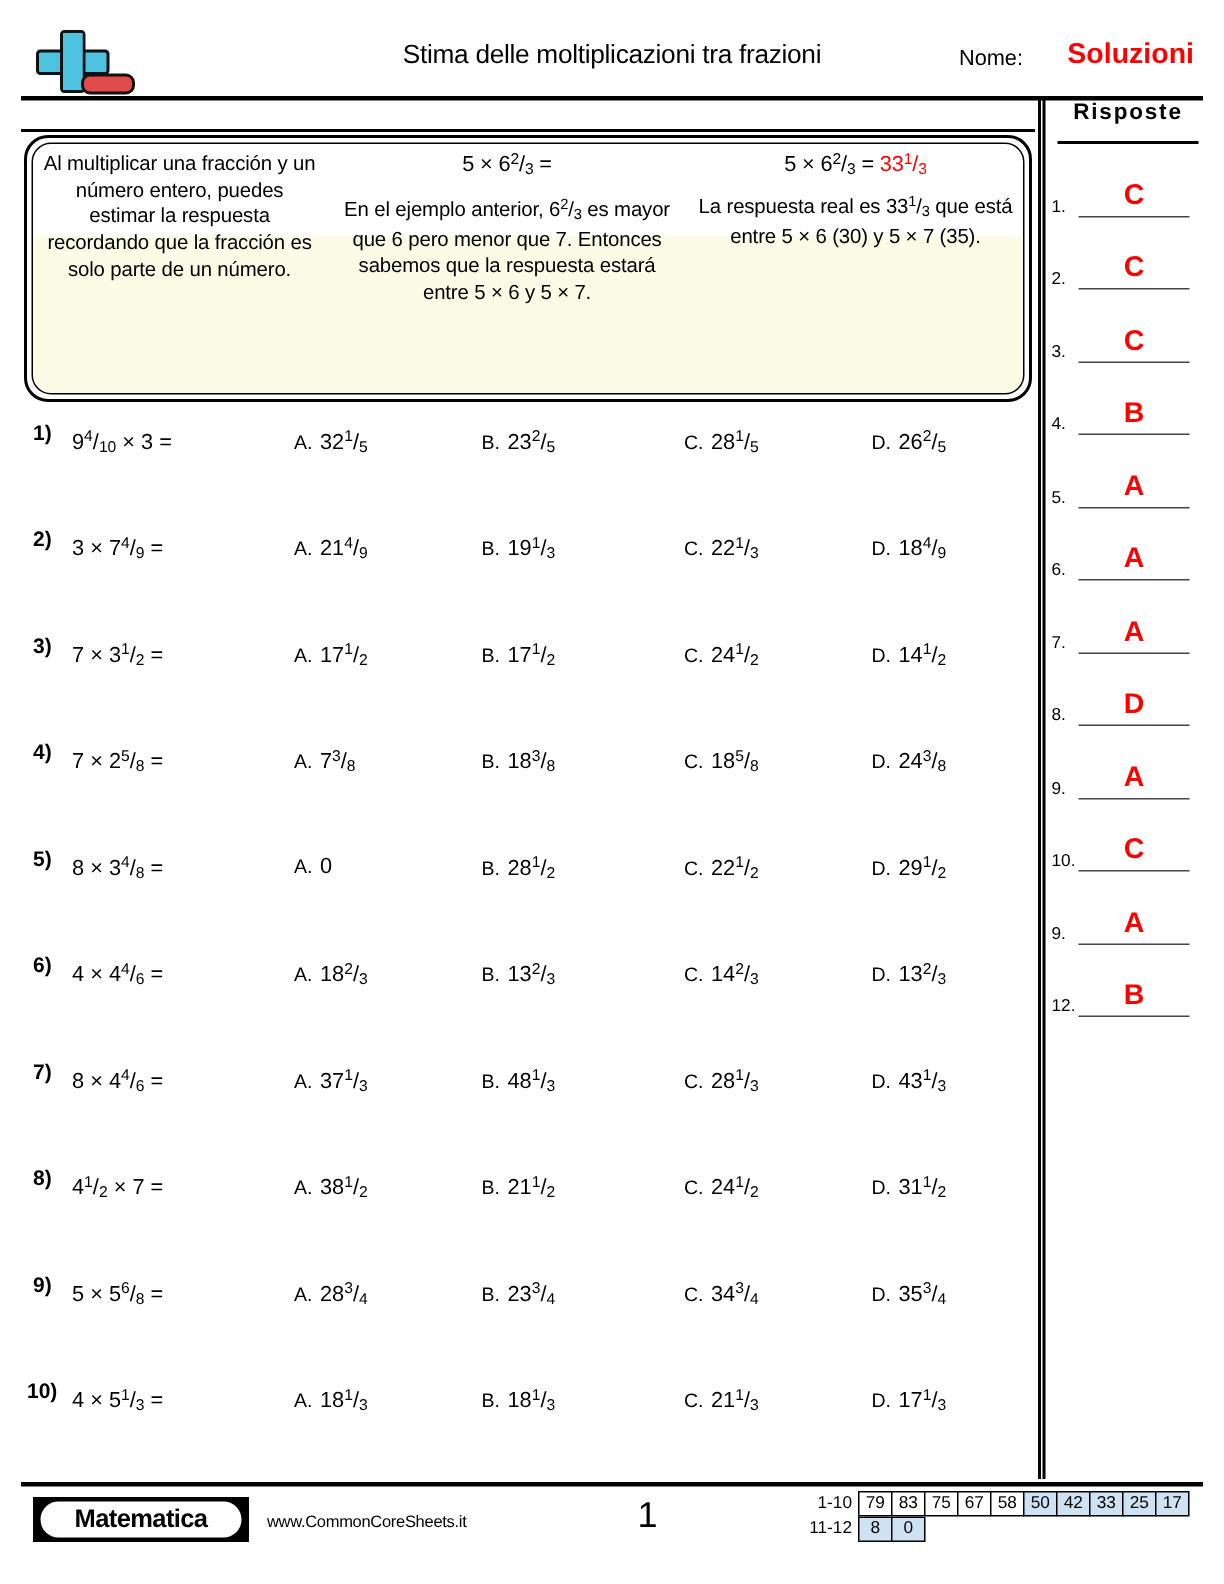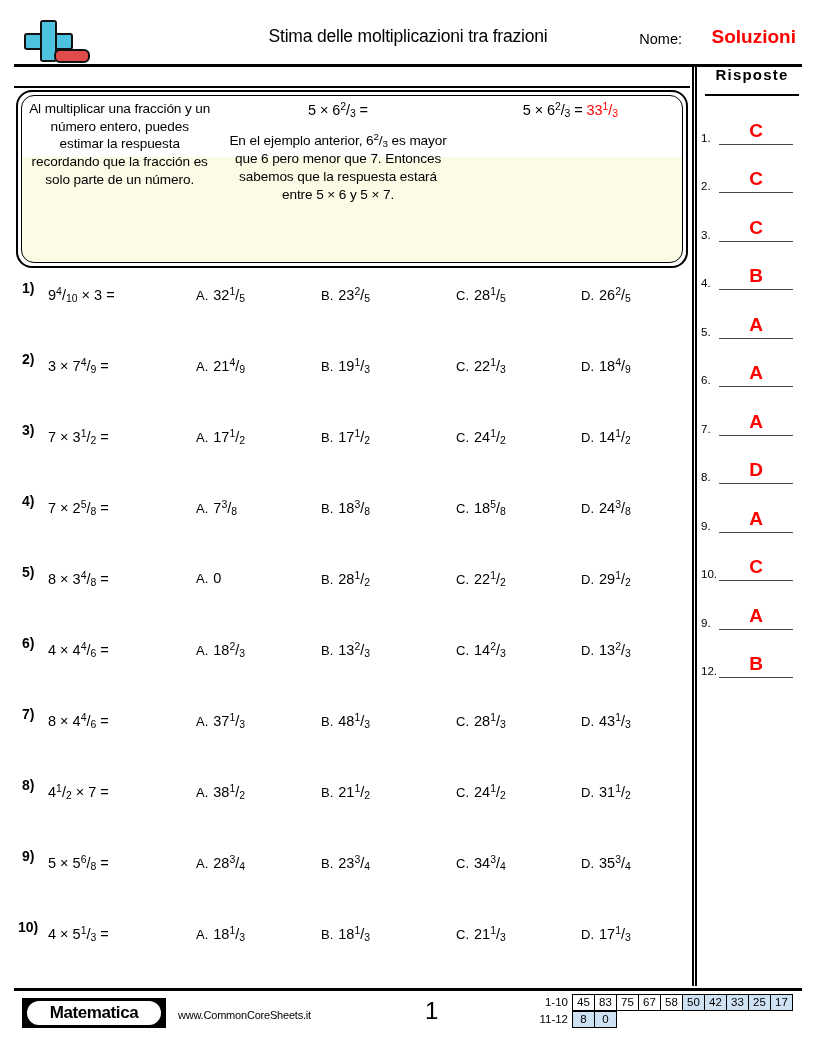--- a/index.html
+++ b/index.html
@@ -361,20 +361,24 @@
           <span>En el ejemplo anterior, 6</span><span class="fr"><span class="n">2</span><span class="s">/</span><span class="d">3</span></span>
           <span>es mayor que 6 pero menor que 7. Entonces sabemos que la respuesta estará entre 5 × 6 y 5 × 7.</span>
         </div>
       </div>
       <div class="ibcol ibcol-3">
         <div class="ib-eq ib-eq-sp">
           <span>5 × 6</span><span class="fr"><span class="n">2</span><span class="s">/</span><span class="d">3</span></span>
           <span>=</span>
           <span class="red">33</span><span class="fr red"><span class="n">1</span><span class="s">/</span><span class="d">3</span></span>
         </div>
+        <div>
+          <span>La respuesta real es 33</span><span class="fr"><span class="n">1</span><span class="s">/</span><span class="d">3</span></span>
+          <span>que está entre 5 × 6 (30) y 5 × 7 (35).</span>
+        </div>
       </div>
     </div>
   </div>
 
   <div class="questions" id="questions">
       <div class="qrow">
         <span class="qnum">1)</span>
         <span class="qexpr">9<span class="fr"><span class="n">4</span><span class="s">/</span><span class="d">10</span></span> × 3 =</span>
         <span class="qopt opt-a"><span class="lbl">A.</span><span>32<span class="fr"><span class="n">1</span><span class="s">/</span><span class="d">5</span></span></span></span>
         <span class="qopt opt-b"><span class="lbl">B.</span><span>23<span class="fr"><span class="n">2</span><span class="s">/</span><span class="d">5</span></span></span></span>
@@ -524,21 +528,21 @@
   <div class="footer-rule"></div>
   <div class="badge">
     <div class="badge-inner">Matematica</div>
   </div>
   <div class="site">www.CommonCoreSheets.it</div>
   <div class="pagenum">1</div>
   <div class="scorebox" id="scorebox">
       <div class="score-line">
         <div class="score-label">1-10</div>
         <div class="score-cells">
-          <div class="score-cell">45</div>
+          <div class="score-cell">79</div>
           <div class="score-cell">83</div>
           <div class="score-cell">75</div>
           <div class="score-cell">67</div>
           <div class="score-cell">58</div>
           <div class="score-cell hl">50</div>
           <div class="score-cell hl">42</div>
           <div class="score-cell hl">33</div>
           <div class="score-cell hl">25</div>
           <div class="score-cell hl">17</div>
         </div>

